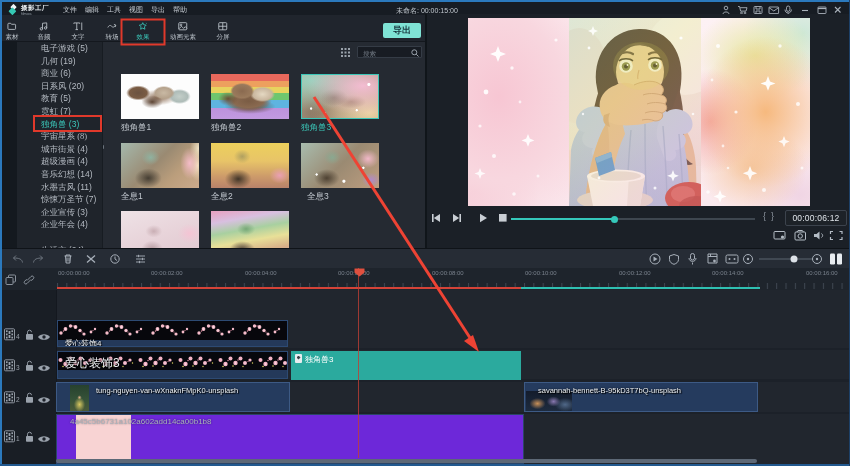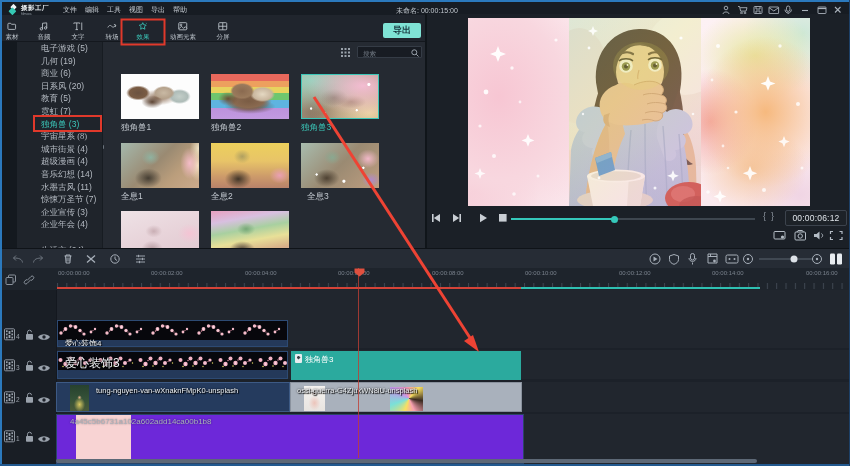--- a/index.html
+++ b/index.html
@@ -567,28 +567,27 @@
     <div class="cliptext" style="left:14px;top:3px;font-size:8px;text-shadow:none;color:#fff;">独角兽3</div>
   </div>
 
   <div class="clip" style="left:56px;top:92px;width:234px;height:30px;border:1px solid #3d5a85;background:#253b5e;">
     <div style="position:absolute;left:13px;top:1.5px;width:19px;height:26px;background:
       radial-gradient(ellipse 7px 9px at 50% 75%, #d8c860 0%, rgba(216,200,96,0) 80%),
       radial-gradient(circle 2.5px at 50% 48%, #e0b088 0%, rgba(224,176,136,0) 90%),
       linear-gradient(180deg, #27412e 0%, #355238 55%, #4a5a38 100%);"></div>
     <div class="cliptext" style="left:12px;top:3px;padding-left:27px;">tung-nguyen-van-wXnaknFMpK0-unsplash</div>
   </div>
-  <div class="clip" style="left:290px;top:92px;width:232px;height:30px;border:1px solid #8a929e;background:#a9b1bc;">
-    <div style="position:absolute;left:13px;top:2.5px;width:21px;height:25px;background:
-      radial-gradient(circle 3px at 50% 30%, #5a4438 0%, rgba(90,68,56,0) 95%),
-      radial-gradient(ellipse 7px 9px at 50% 68%, #ecc4ba 0%, rgba(236,196,186,0) 85%),
-      linear-gradient(#f4f2f0, #e8e4e0);"></div>
-    <div style="position:absolute;left:99px;top:3.5px;width:33px;height:24px;background:
-      conic-gradient(from 200deg at 58% 48%, #f8e060, #7ae0d8 14%, #c098e8 28%, #f898b8 42%, #f8e060 56%, #3a2a20 72%, #f8a0b0 88%, #f8e060);"></div>
-    <div class="cliptext" style="left:6px;top:3px;">ossi-guerra-G4ZjuxWN8iU-unsplash</div>
+  <div class="clip" style="left:524px;top:92px;width:234px;height:30px;border:1px solid #3d5a85;background:#253b5e;">
+    <div style="position:absolute;left:1px;top:8px;width:46px;height:21px;background:
+      radial-gradient(ellipse 10px 7px at 25% 60%, #c89058 0%, rgba(200,144,88,0) 80%),
+      radial-gradient(ellipse 8px 6px at 60% 50%, #8878b0 0%, rgba(136,120,176,0) 85%),
+      radial-gradient(ellipse 12px 8px at 85% 65%, #506888 0%, rgba(80,104,136,0) 85%),
+      linear-gradient(#141c2c, #1e2c40);"></div>
+    <div class="cliptext" style="left:13px;top:3px;">savannah-bennett-B-95kD3T7bQ-unsplash</div>
   </div>
 
   <div class="clip" style="left:56px;top:124px;width:468px;height:50px;border:1px solid #2a4568;background:#6d28d9;">
     <div style="position:absolute;left:19px;top:0;width:55px;height:49px;background:#f8d3d3;"></div>
     <div class="cliptext" style="left:13px;top:2px;font-size:8px;color:#aab3bd;text-shadow:0 0 2px rgba(0,0,0,0.55);">4a45c5b6731a102a602add14ca00b1b8</div>
   </div>
   <div id="scrollbar"></div>
 </div>
 <div class="abs" style="left:358px;top:268px;width:1.4px;height:190px;background:rgba(190,62,52,0.8);z-index:40;"></div>
 <svg class="abs" style="left:354px;top:268px;z-index:41;" width="11" height="9" viewBox="0 0 11 9">

